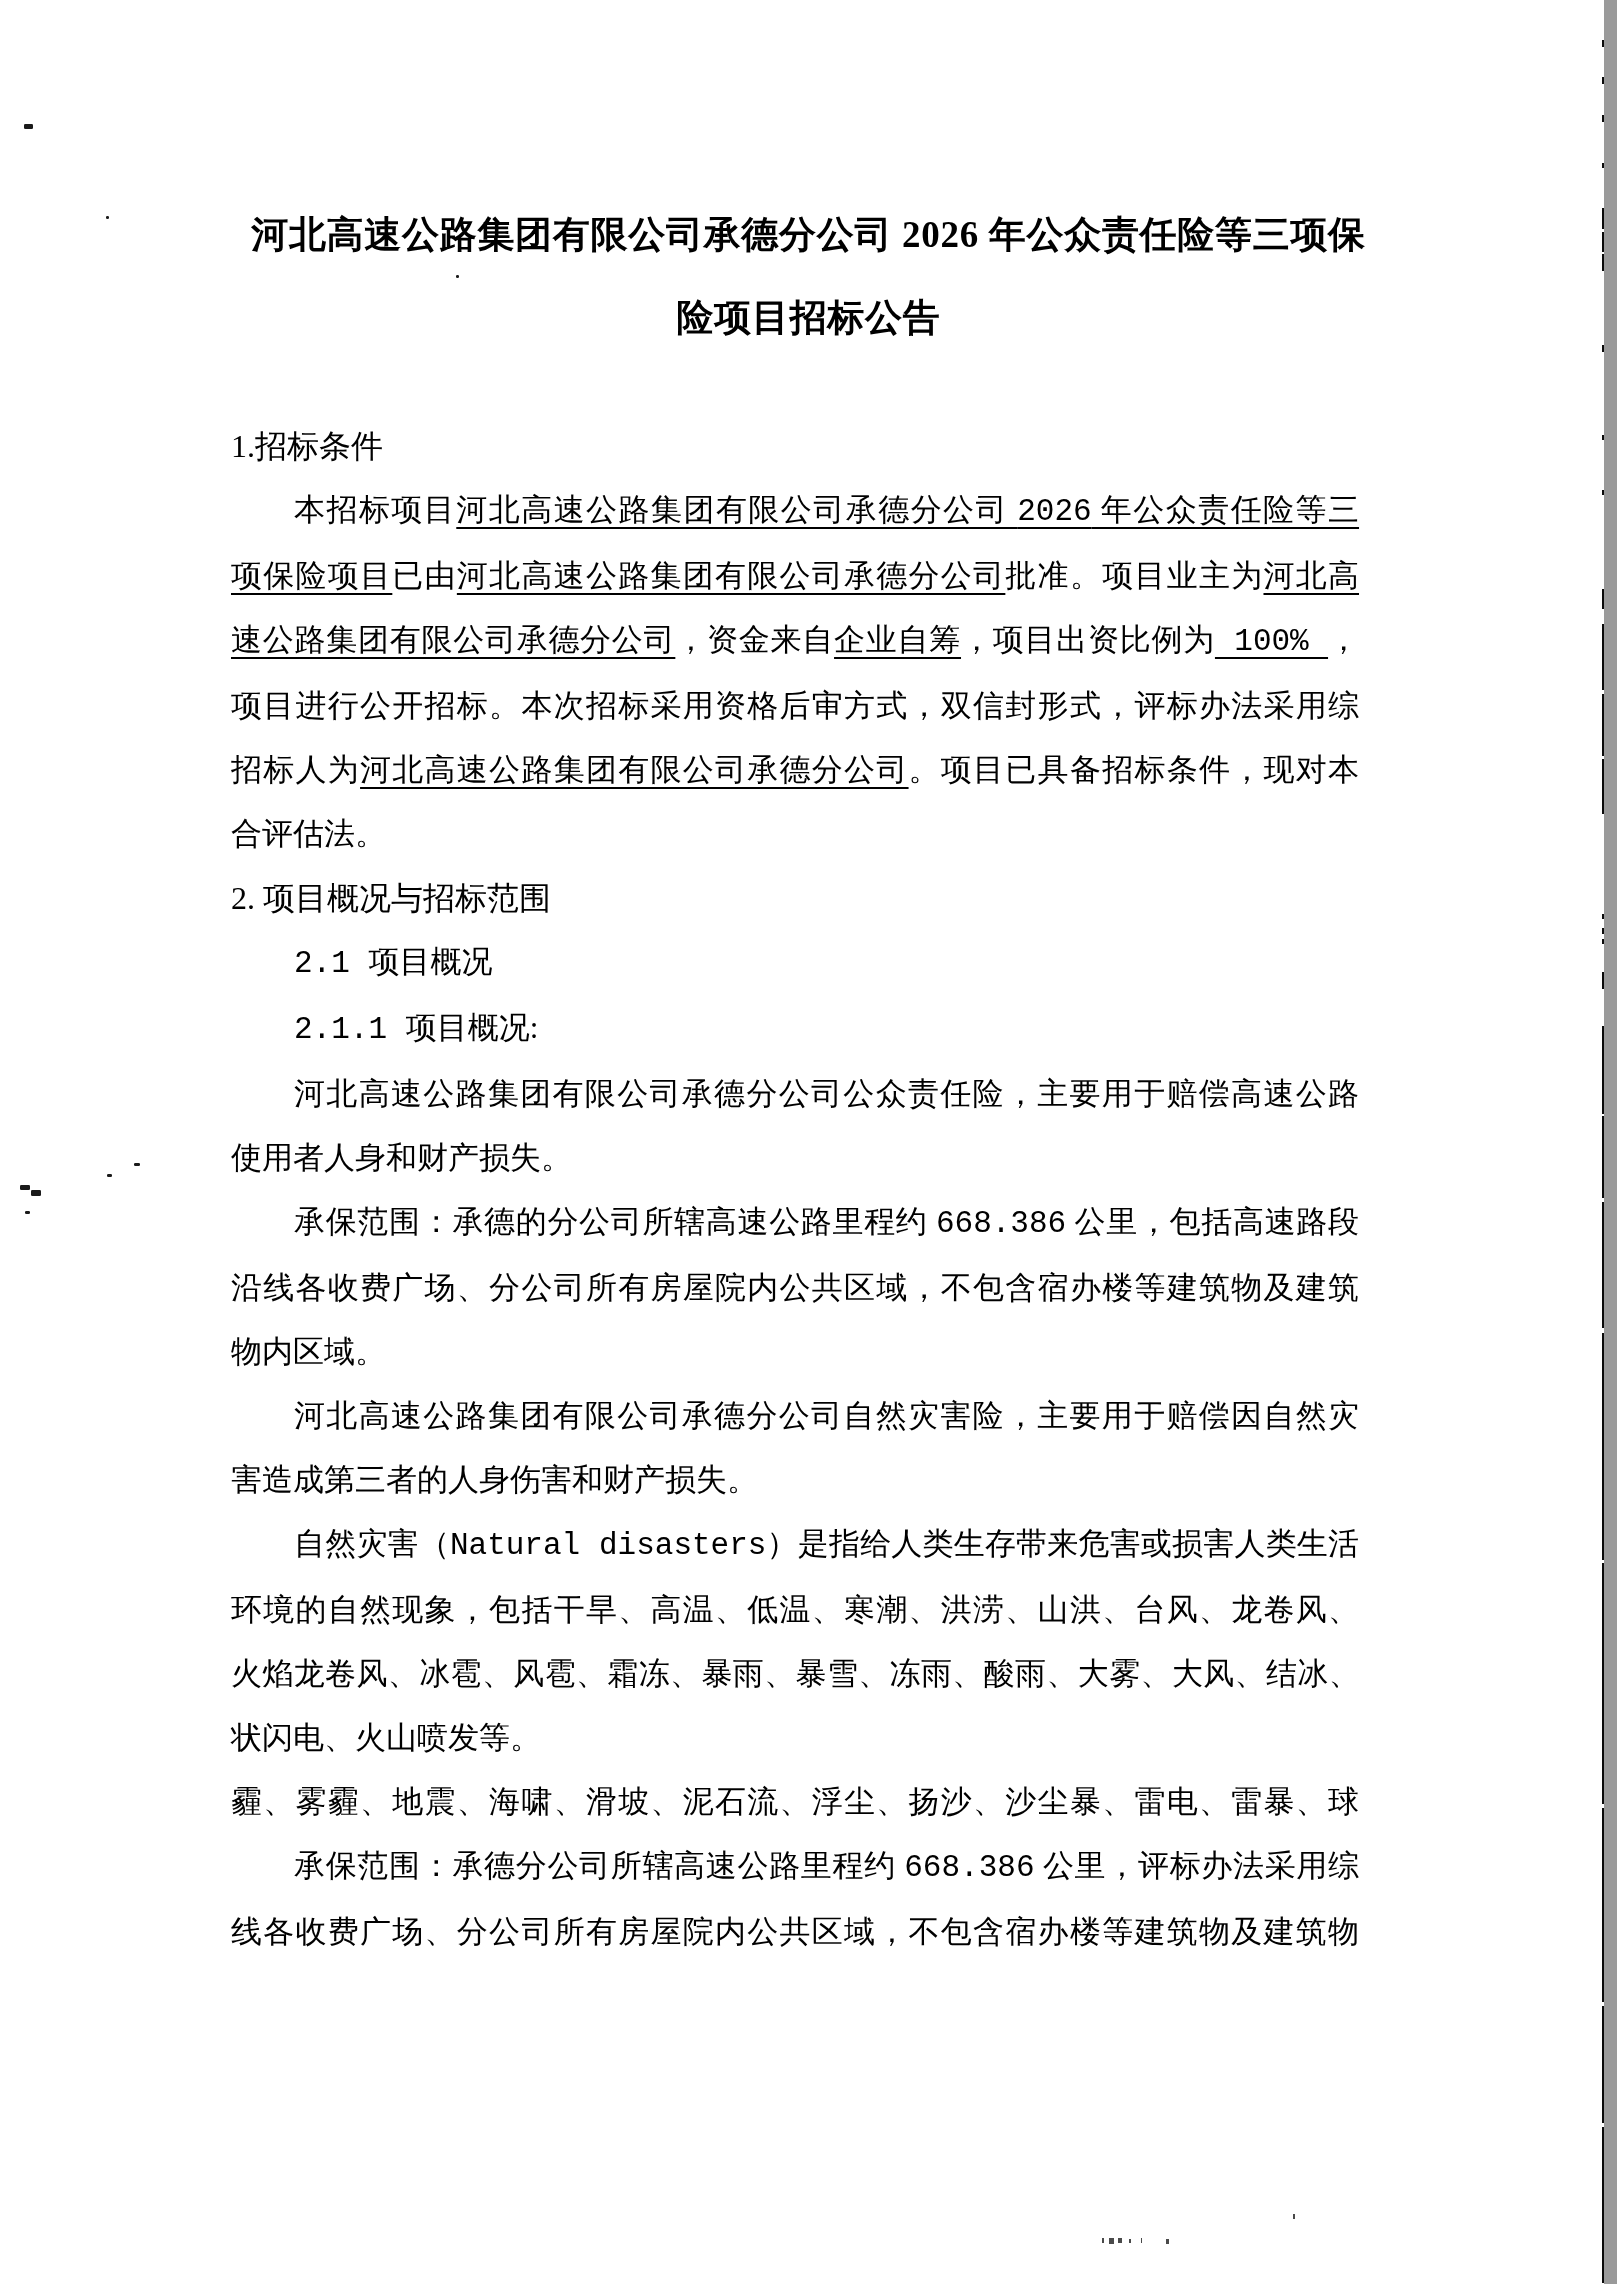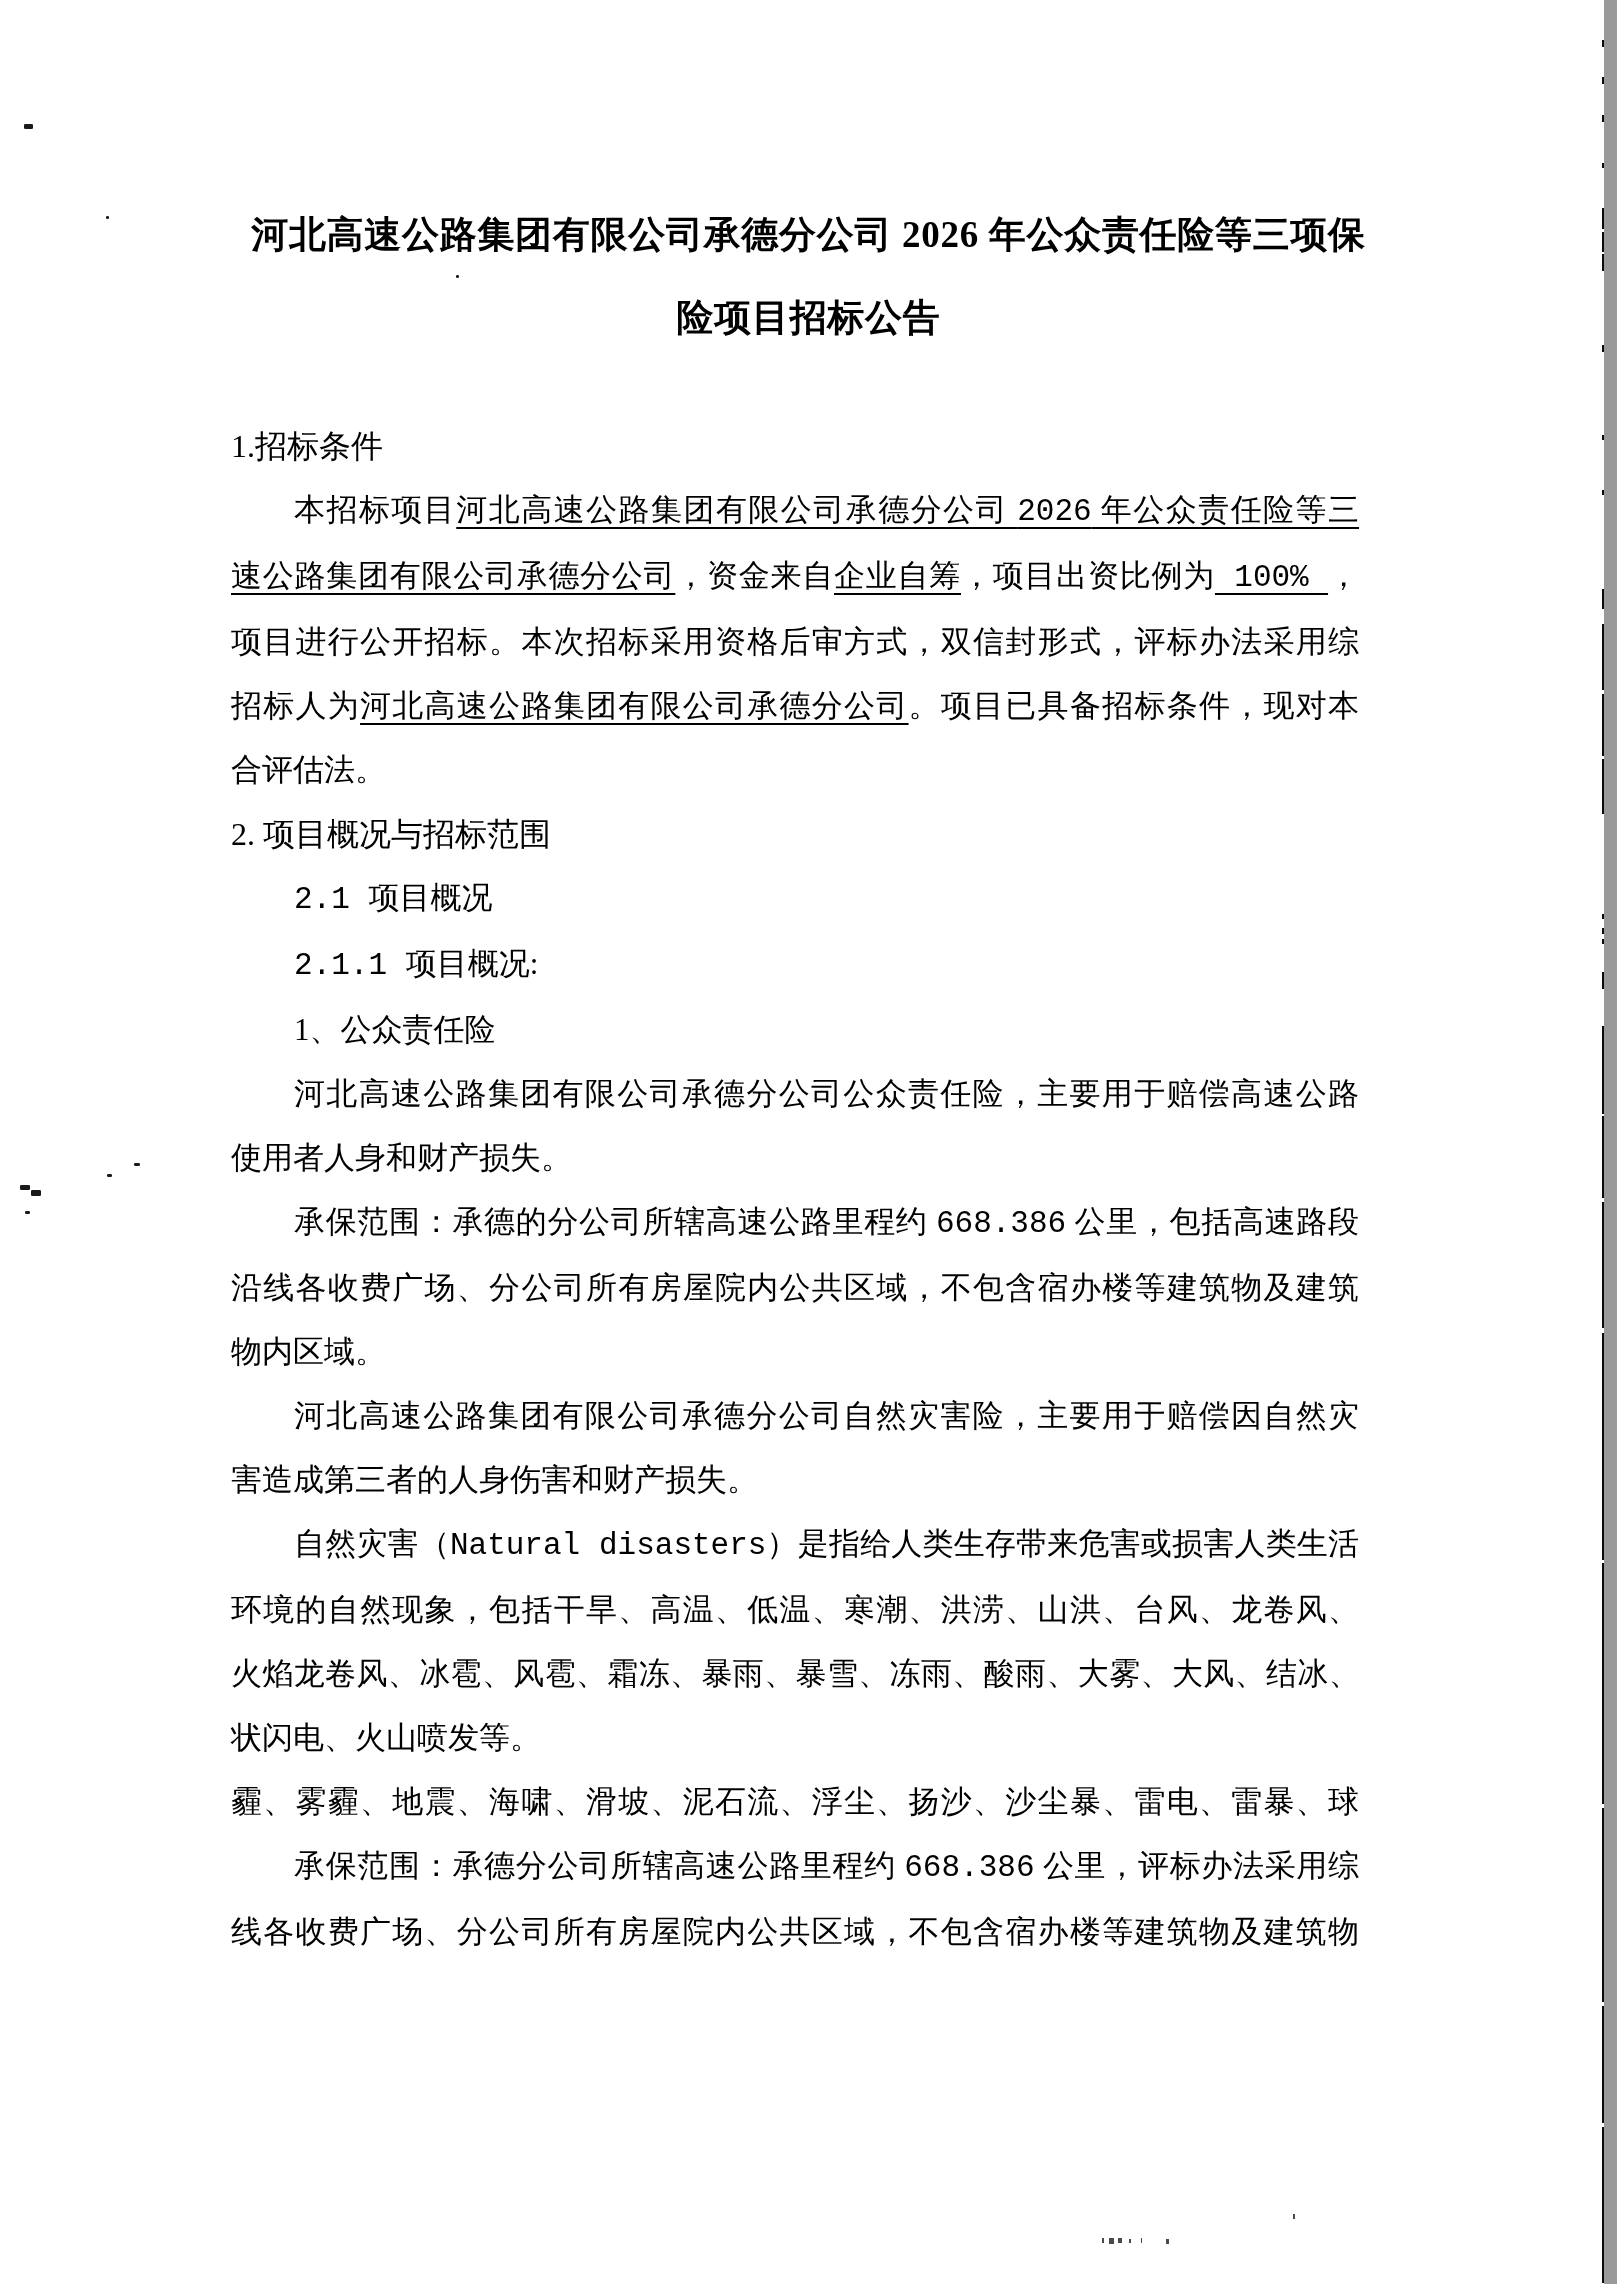--- a/index.html
+++ b/index.html
@@ -33,28 +33,28 @@
 
 <div class="page">
   <div class="title">
     <div>河北高速公路集团有限公司承德分公司 2026 年公众责任险等三项保</div>
     <div>险项目招标公告</div>
   </div>
 
   <div class="bodytext">
       <div class="line h"><span>1.招标条件</span></div>
       <div class="line j ind"><span>本招标项目</span><span class="u">河北高速公路集团有限公司承德分公司 </span><span class="u lat">2026</span><span class="u"> 年公众责任险等三</span></div>
+      <div class="line j"><span class="u">项保险项目</span><span>已由</span><span class="u">河北高速公路集团有限公司承德分公司</span><span>批准。项目业主为</span><span class="u">河北高</span></div>
       <div class="line j"><span class="u">速公路集团有限公司承德分公司</span><span>，资金来自</span><span class="u">企业自筹</span><span>，项目出资比例为</span><span class="u lat"> 100% </span><span>，</span></div>
       <div class="line j"><span>项目进行公开招标。本次招标采用资格后审方式，双信封形式，评标办法采用综</span></div>
       <div class="line j"><span>招标人为</span><span class="u">河北高速公路集团有限公司承德分公司</span><span>。项目已具备招标条件，现对本</span></div>
       <div class="line "><span>合评估法。</span></div>
       <div class="line h"><span>2. 项目概况与招标范围</span></div>
       <div class="line ind"><span class="lat">2.1 </span><span>项目概况</span></div>
       <div class="line ind"><span class="lat">2.1.1 </span><span>项目概况:</span></div>
-      <div class="line ind"><span>1、公众责任险</span></div>
       <div class="line j ind"><span>河北高速公路集团有限公司承德分公司公众责任险，主要用于赔偿高速公路</span></div>
       <div class="line "><span>使用者人身和财产损失。</span></div>
       <div class="line j ind"><span>承保范围：承德的分公司所辖高速公路里程约 </span><span class="lat">668.386</span><span> 公里，包括高速路段</span></div>
       <div class="line j"><span>沿线各收费广场、分公司所有房屋院内公共区域，不包含宿办楼等建筑物及建筑</span></div>
       <div class="line "><span>物内区域。</span></div>
       <div class="line j ind"><span>河北高速公路集团有限公司承德分公司自然灾害险，主要用于赔偿因自然灾</span></div>
       <div class="line "><span>害造成第三者的人身伤害和财产损失。</span></div>
       <div class="line j ind"><span>自然灾害（</span><span class="lat">Natural disasters</span><span>）是指给人类生存带来危害或损害人类生活</span></div>
       <div class="line j"><span>环境的自然现象，包括干旱、高温、低温、寒潮、洪涝、山洪、台风、龙卷风、</span></div>
       <div class="line j tight"><span>火焰龙卷风、冰雹、风雹、霜冻、暴雨、暴雪、冻雨、酸雨、大雾、大风、结冰、</span></div>

